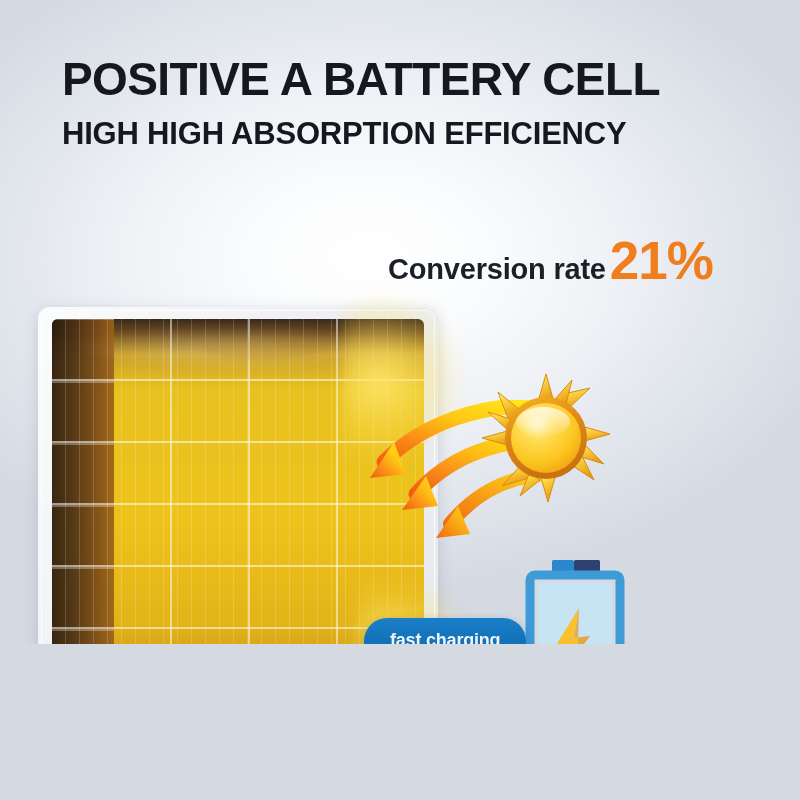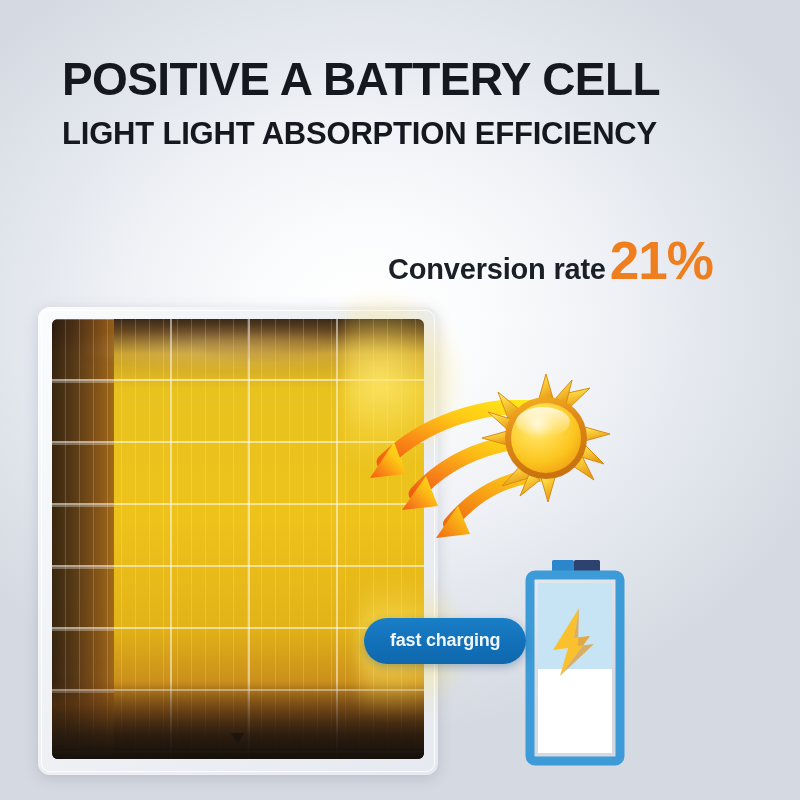--- a/index.html
+++ b/index.html
@@ -3,21 +3,21 @@
 <meta charset="utf-8">
 <title>Solar Panel Product Banner</title>
 <style>
   html,body{margin:0;padding:0;}
   body{
     width:800px;height:800px;overflow:hidden;
     font-family:"Liberation Sans", sans-serif;
     background:#d5d9e1;
   }
   #stage{
-    position:relative;width:800px;height:800px;overflow:hidden;
+    position:relative;width:800px;height:644px;overflow:hidden;
     background:
       radial-gradient(ellipse 62% 52% at 46% 40%, #ffffff 0%, #fbfcfd 22%, #f0f2f6 48%, #e2e6ed 72%, #d5d9e1 100%);
   }
 
   
   .headline{
     position:absolute;left:62px;top:55px;
     font-size:46px;font-weight:700;letter-spacing:-0.6px;
     color:#15191f;white-space:nowrap;line-height:1.05;
   }
@@ -137,21 +137,21 @@
     white-space:nowrap;line-height:1;
     box-shadow:0 3px 9px rgba(20,70,120,.32);
   }
 </style>
 </head>
 <body>
 
 <div id="stage">
 
   <div class="headline">POSITIVE A BATTERY CELL</div>
-  <div class="subhead">LIGHT LIGHT ABSORPTION EFFICIENCY</div>
+  <div class="subhead">HIGH HIGH ABSORPTION EFFICIENCY</div>
 
   <div class="conv-row">
     <span class="conv-label">Conversion rate</span>
     <span class="conv-value">21%</span>
   </div>
 
   <div id="panel">
     <div class="panel-frame"></div>
     <div class="cells">
       <div class="darkcol"></div>

